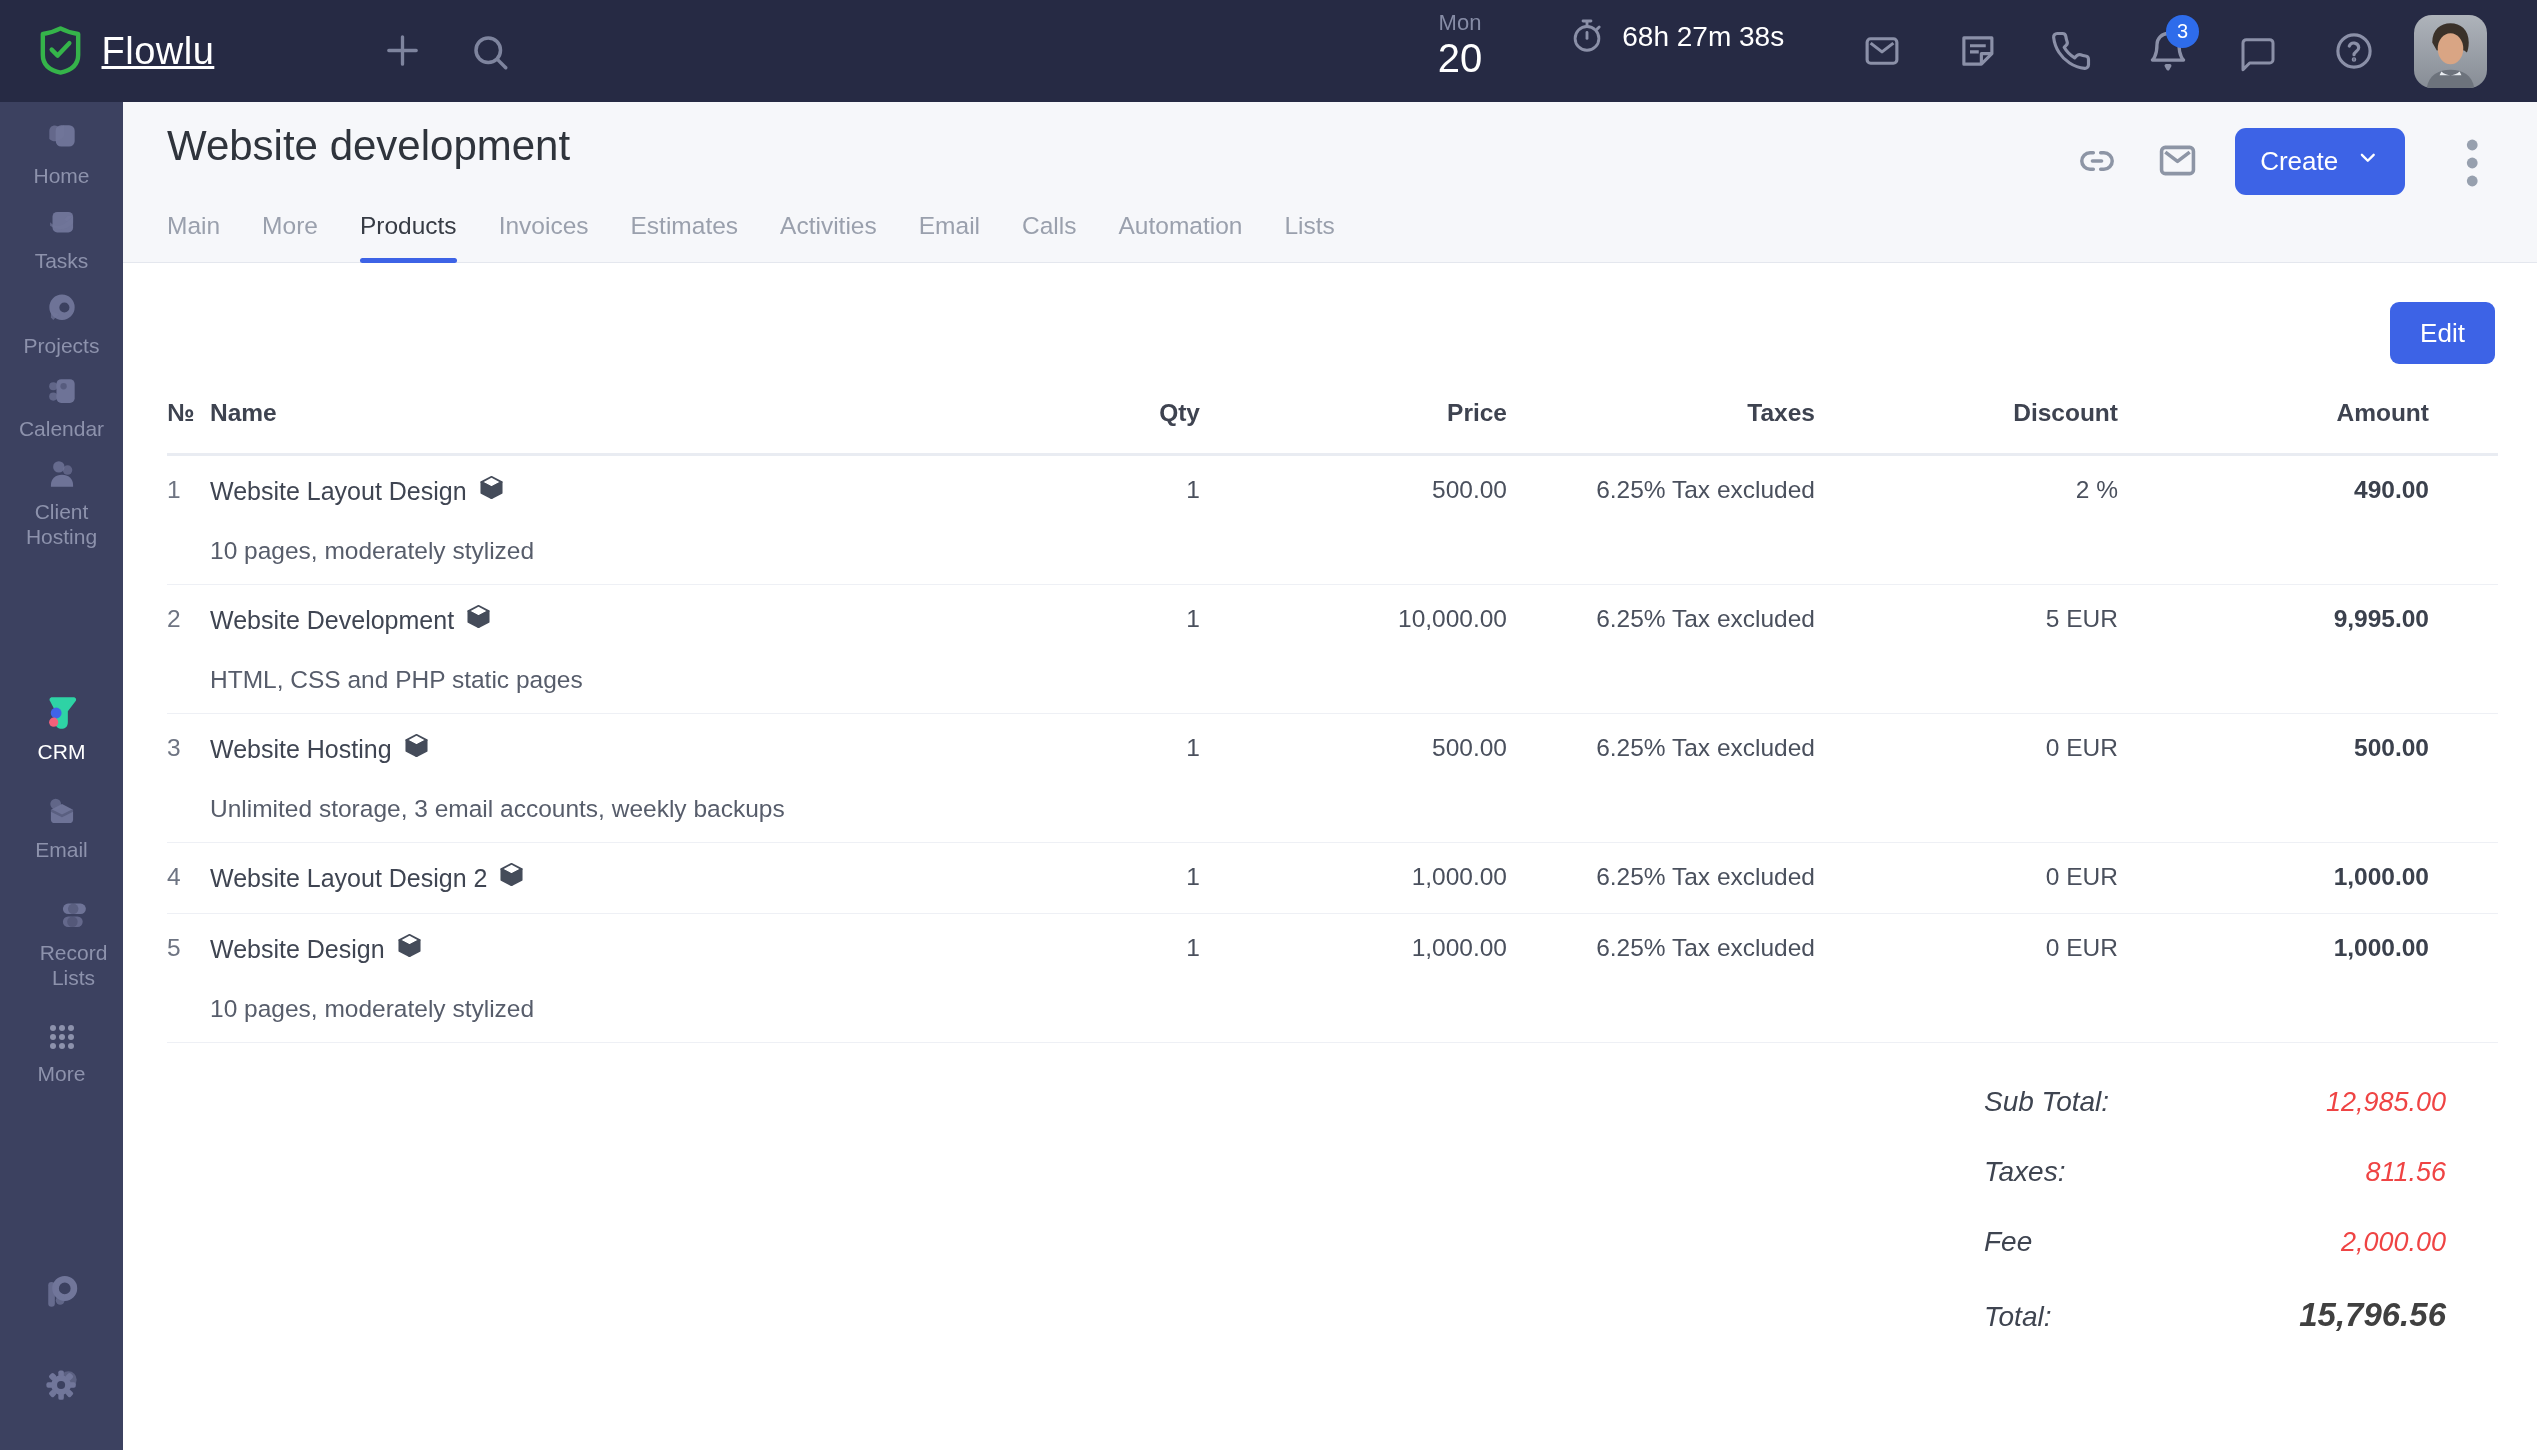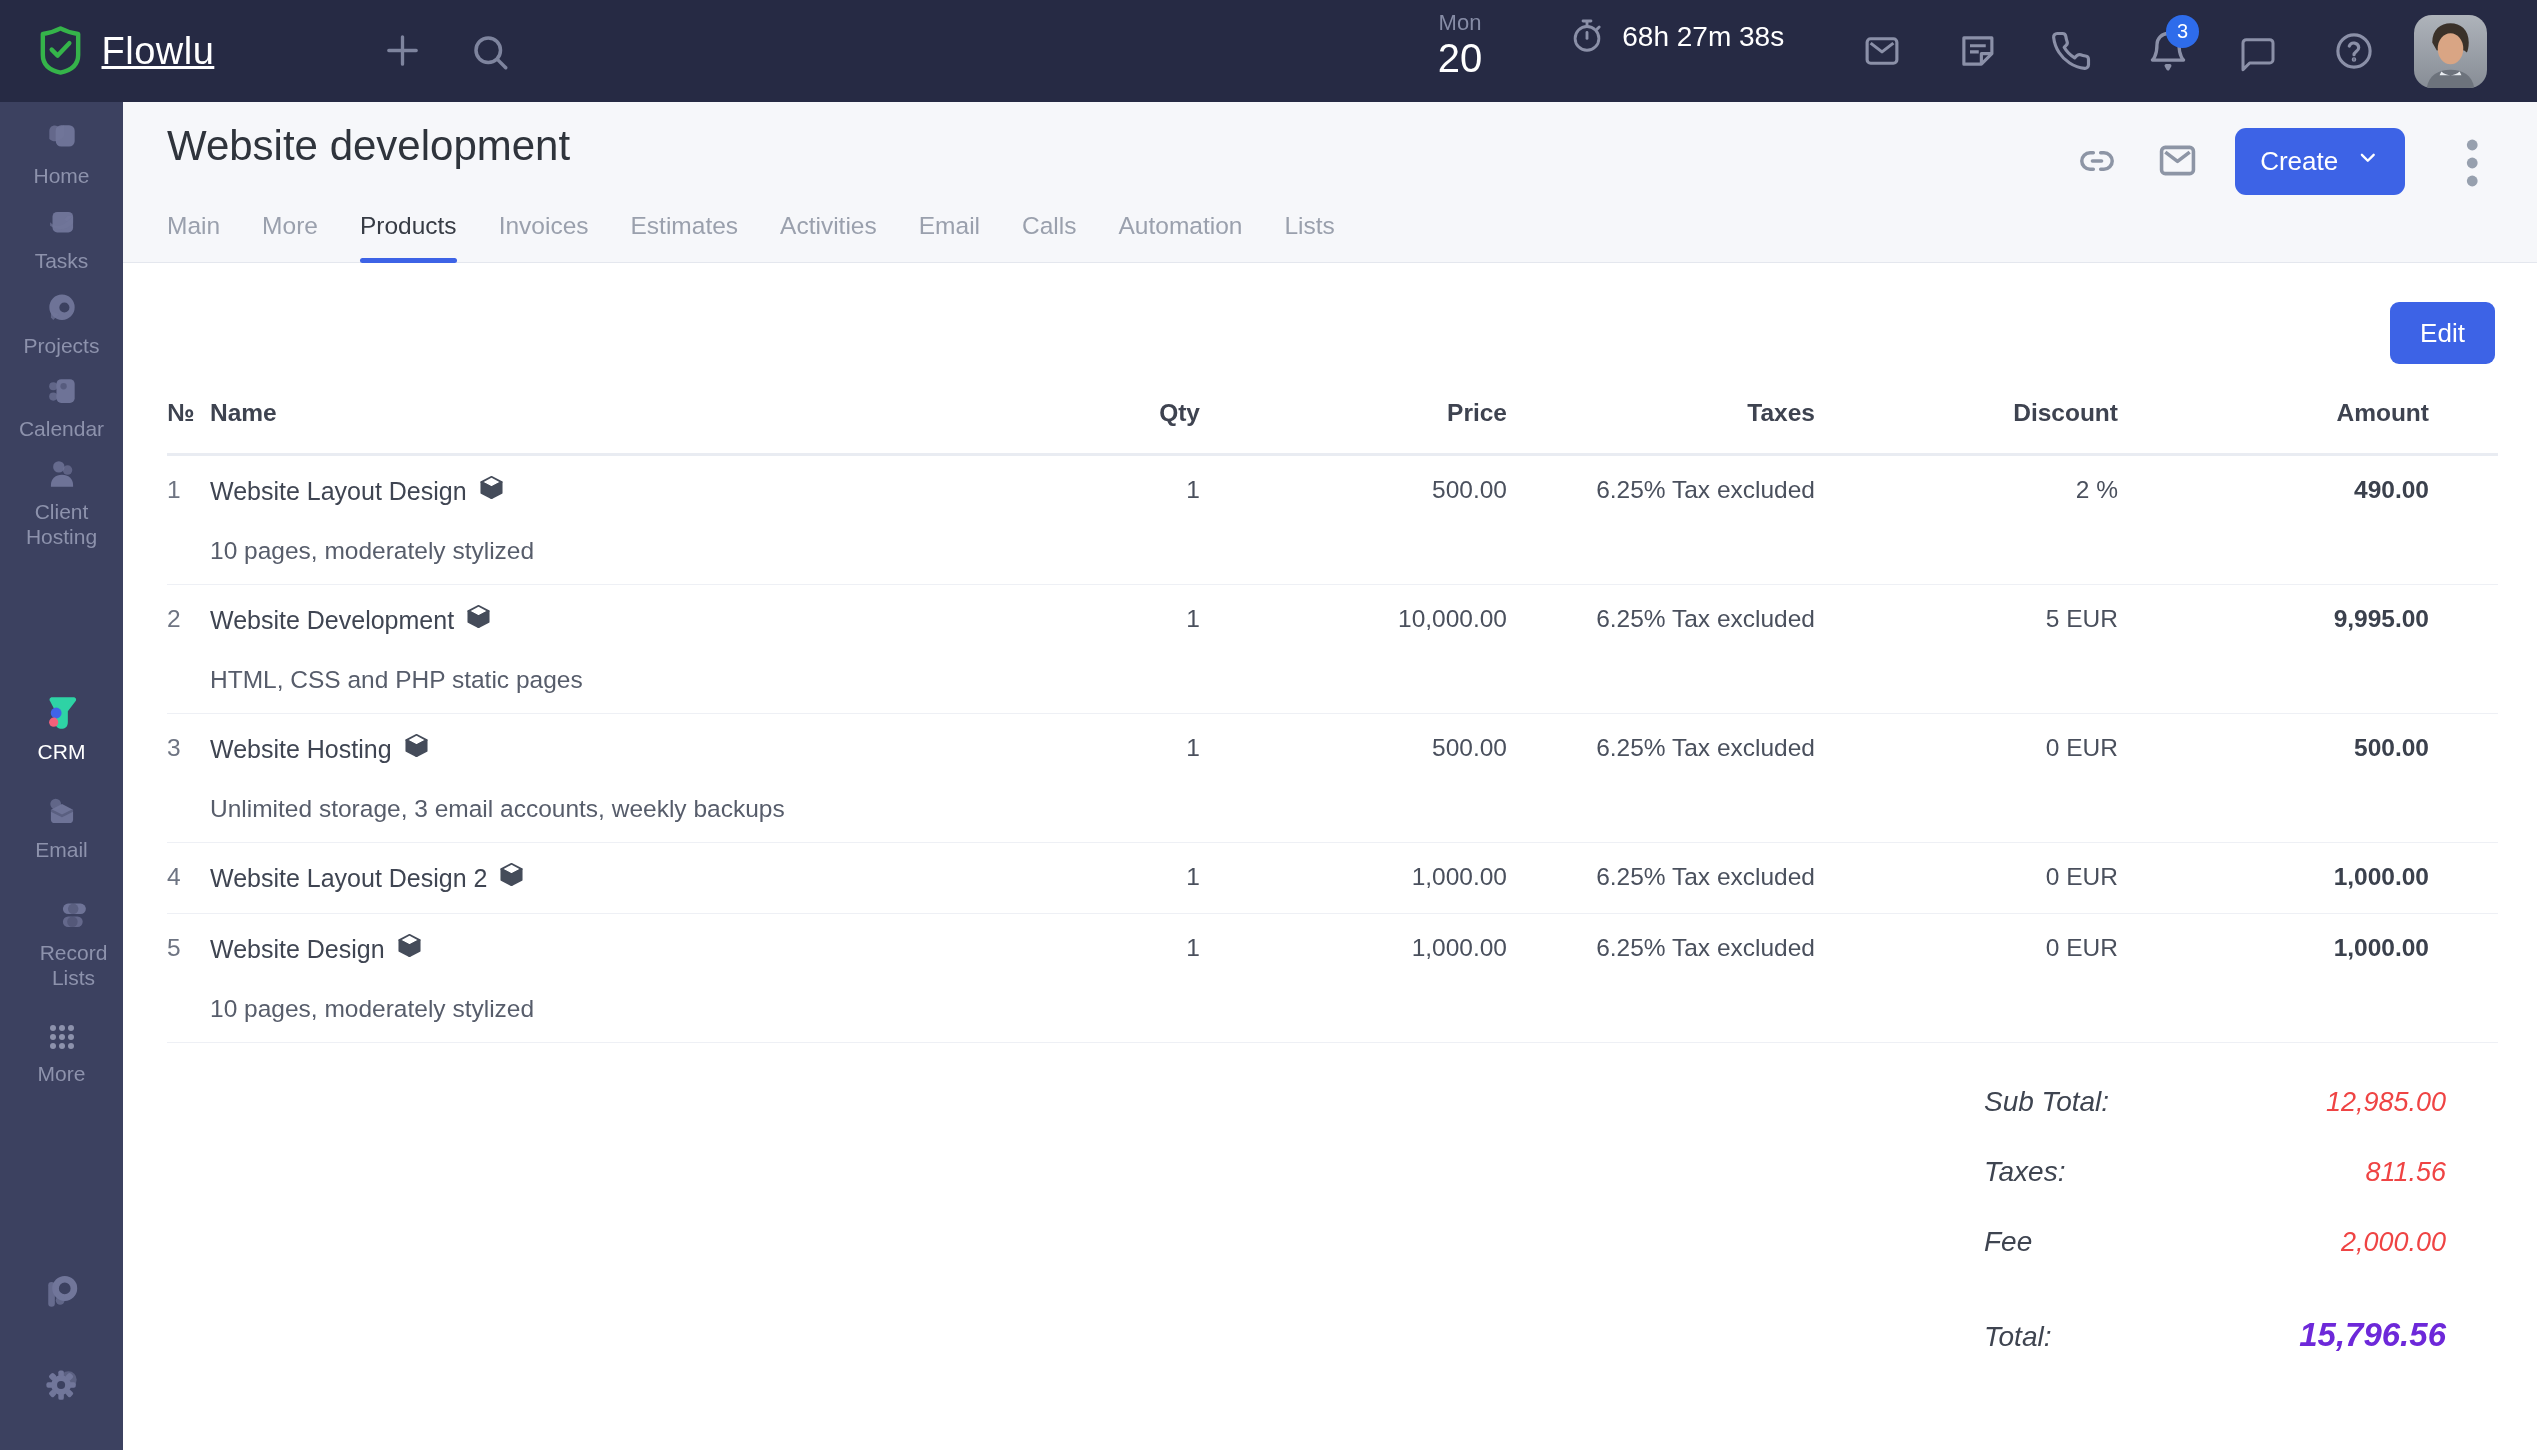--- a/index.html
+++ b/index.html
@@ -54,21 +54,21 @@
   .cell-name { color:#3f4552; font-size:25px; display:flex; align-items:center; gap:11px; }
   .cell-amount { font-weight:600; color:#3b414d; }
   .cell-desc { grid-column:2 / -1; margin-top:27px; font-size:24.5px; line-height:31px; color:#575d6b; }
   .cell-desc:empty { display:none; }
 
   
   .totals { position:absolute; left:1861px; top:984px; width:462px; }
   .total-row { display:flex; justify-content:space-between; align-items:baseline; height:34px; margin-bottom:36px;font-style:italic; }
   .total-label { font-size:28px; color:#3e4450; }
   .total-value { font-size:27px; color:#ef4444; }
-  .total-row.grand .total-value { font-size:33px; font-weight:600; color:#6d28d9;margin-top:20px; }
+  .total-row.grand .total-value { font-size:33px; font-weight:600; color:#404040; }
 </style>
 </head>
 <body>
 
 <div class="app">
 
   <div class="topbar">
     <div class="logo">
       <span>
         <svg width="53" height="53" viewBox="0 0 24 24">

